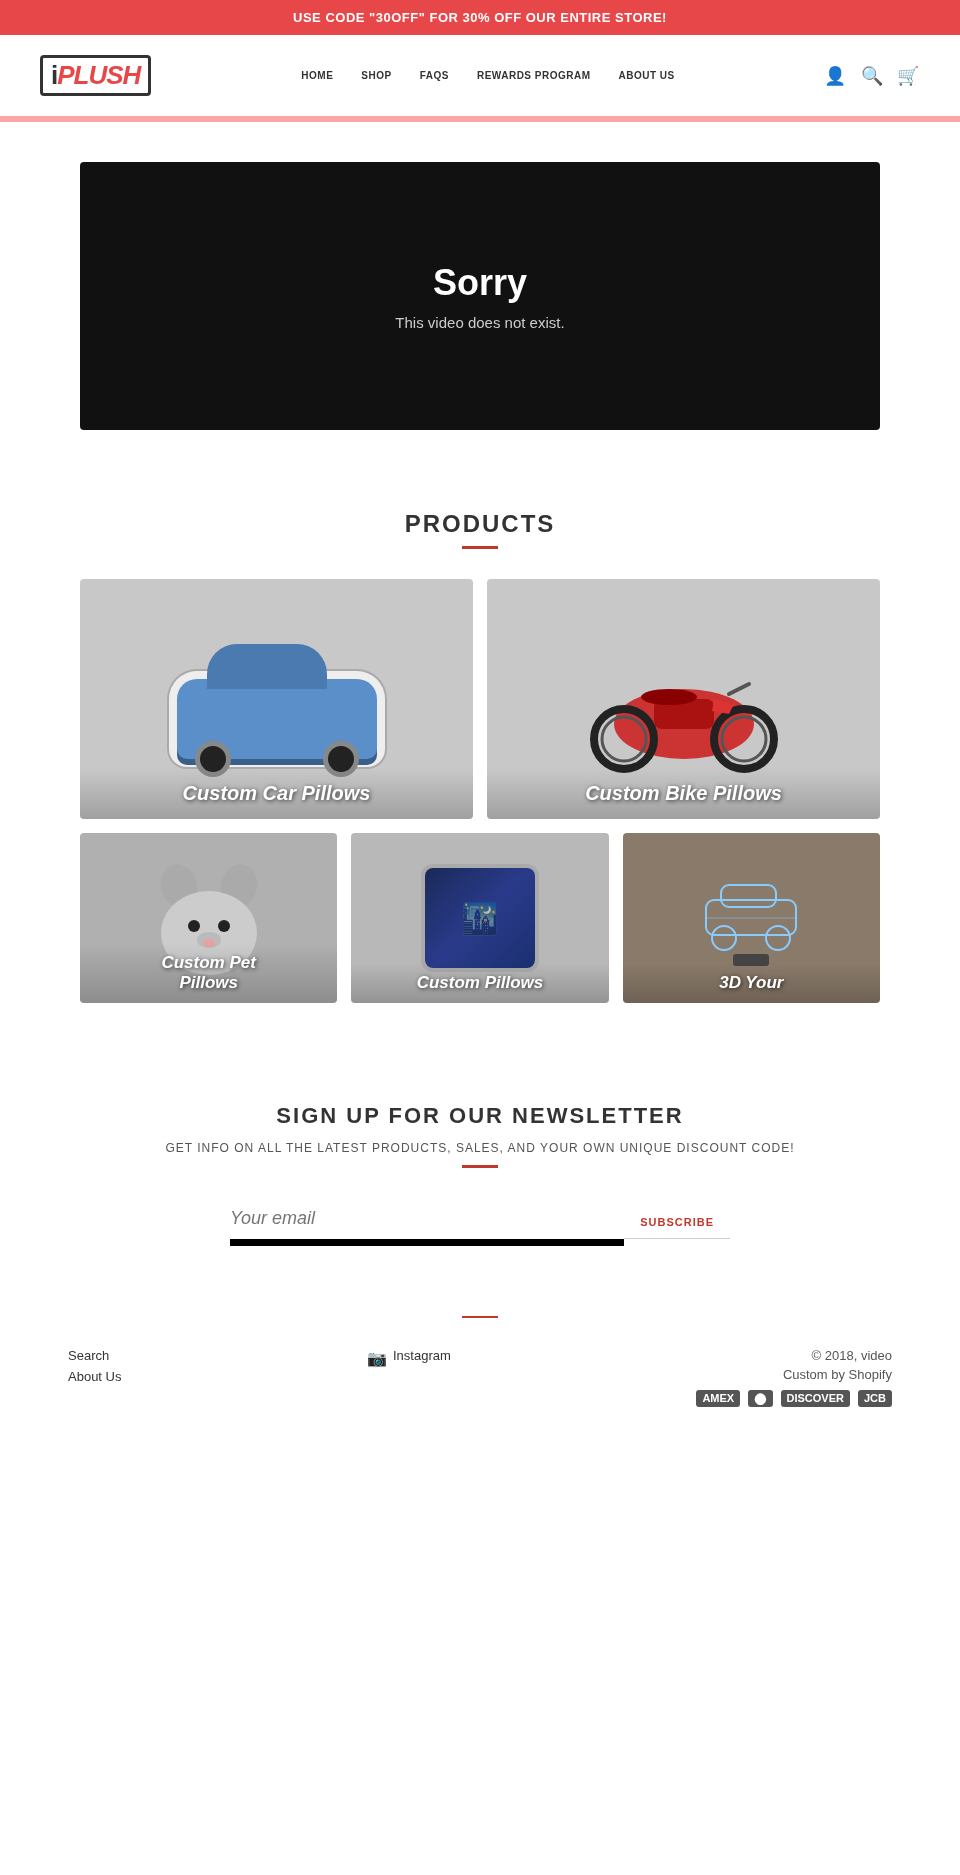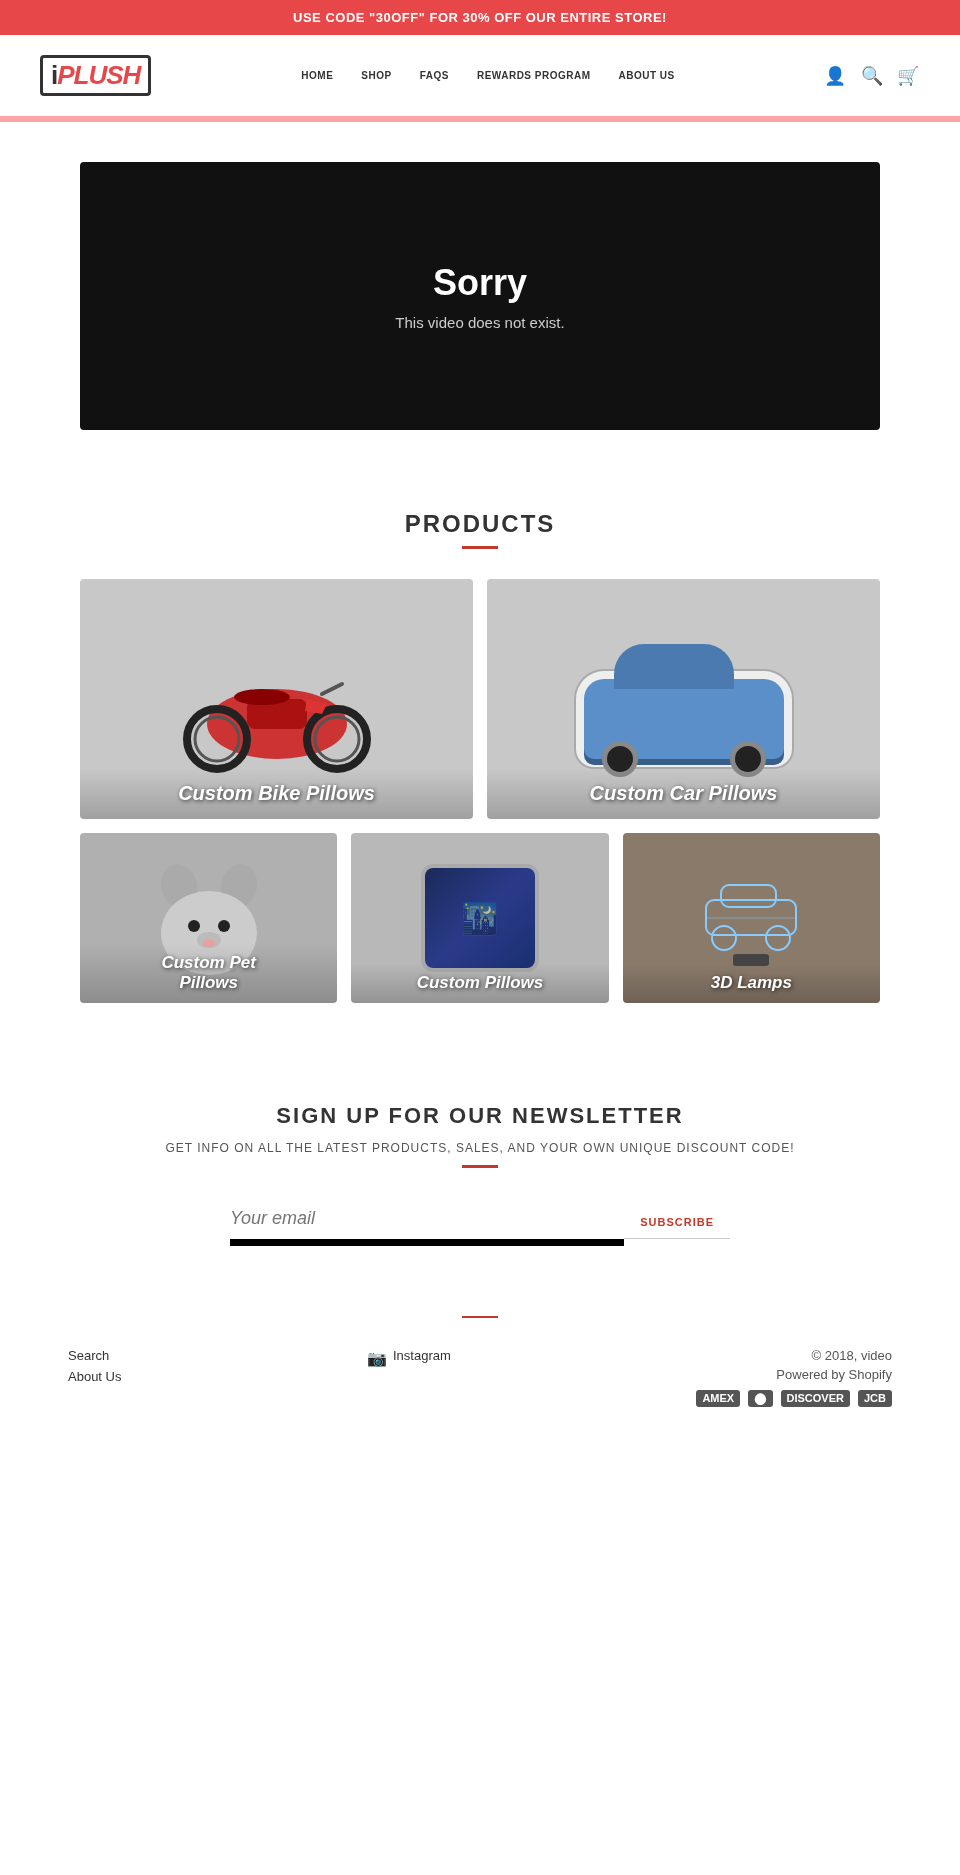--- a/index.html
+++ b/index.html
@@ -323,53 +323,53 @@
   <div class="video-sorry">Sorry</div>
   <div class="video-sub">This video does not exist.</div>
 </div>
 
 <div class="products-section">
   <h2 class="products-title">PRODUCTS</h2>
   <div class="title-underline"></div>
 
   <div class="products-grid-top">
 
-    <div class="product-card product-card-top card-bike">
-      <div class="product-img">
-        <svg width="220" height="140" viewBox="0 0 220 140" style="margin-top:20px;">
-
-          <ellipse cx="110" cy="85" rx="70" ry="35" fill="#cc2222" opacity="0.9"></ellipse>
-
-          <circle cx="50" cy="100" r="30" fill="none" stroke="#222" stroke-width="8"></circle>
-          <circle cx="50" cy="100" r="22" fill="none" stroke="#555" stroke-width="3"></circle>
-          <circle cx="170" cy="100" r="30" fill="none" stroke="#222" stroke-width="8"></circle>
-          <circle cx="170" cy="100" r="22" fill="none" stroke="#555" stroke-width="3"></circle>
-
-          <rect x="80" y="60" width="60" height="30" rx="8" fill="#aa1111"></rect>
-          <polygon points="140,60 160,65 155,75 138,72" fill="#dd3333"></polygon>
-
-          <line x1="155" y1="55" x2="175" y2="45" stroke="#555" stroke-width="4" stroke-linecap="round"></line>
-
-          <ellipse cx="95" cy="58" rx="28" ry="8" fill="#880000"></ellipse>
-        </svg>
-      </div>
-      <div class="product-card-label">Custom Bike Pillows</div>
-    </div>
-
     <div class="product-card product-card-top card-car">
       <div class="product-img">
         <div style="position:relative; margin-top:40px;">
           <div class="car-shape">
             <div class="wheel wheel-left"></div>
             <div class="wheel wheel-right"></div>
           </div>
         </div>
       </div>
       <div class="product-card-label">Custom Car Pillows</div>
     </div>
+
+    <div class="product-card product-card-top card-bike">
+      <div class="product-img">
+        <svg width="220" height="140" viewBox="0 0 220 140" style="margin-top:20px;">
+
+          <ellipse cx="110" cy="85" rx="70" ry="35" fill="#cc2222" opacity="0.9"></ellipse>
+
+          <circle cx="50" cy="100" r="30" fill="none" stroke="#222" stroke-width="8"></circle>
+          <circle cx="50" cy="100" r="22" fill="none" stroke="#555" stroke-width="3"></circle>
+          <circle cx="170" cy="100" r="30" fill="none" stroke="#222" stroke-width="8"></circle>
+          <circle cx="170" cy="100" r="22" fill="none" stroke="#555" stroke-width="3"></circle>
+
+          <rect x="80" y="60" width="60" height="30" rx="8" fill="#aa1111"></rect>
+          <polygon points="140,60 160,65 155,75 138,72" fill="#dd3333"></polygon>
+
+          <line x1="155" y1="55" x2="175" y2="45" stroke="#555" stroke-width="4" stroke-linecap="round"></line>
+
+          <ellipse cx="95" cy="58" rx="28" ry="8" fill="#880000"></ellipse>
+        </svg>
+      </div>
+      <div class="product-card-label">Custom Bike Pillows</div>
+    </div>
   </div>
 
   <div class="products-grid-bottom">
 
     <div class="product-card product-card-bottom card-pet">
       <div class="product-img">
         <svg width="120" height="120" viewBox="0 0 120 120">
 
           <ellipse cx="30" cy="28" rx="18" ry="22" fill="#aaa" transform="rotate(-15 30 28)"></ellipse>
           <ellipse cx="90" cy="28" rx="18" ry="22" fill="#aaa" transform="rotate(15 90 28)"></ellipse>
@@ -401,21 +401,21 @@
 
             <rect x="10" y="30" width="90" height="35" rx="8" fill="none" stroke="#88ccff" stroke-width="2"></rect>
             <rect x="25" y="15" width="55" height="22" rx="8" fill="none" stroke="#88ccff" stroke-width="2"></rect>
             <circle cx="28" cy="68" r="12" fill="none" stroke="#88ccff" stroke-width="2"></circle>
             <circle cx="82" cy="68" r="12" fill="none" stroke="#88ccff" stroke-width="2"></circle>
             <line x1="10" y1="48" x2="100" y2="48" stroke="#88ccff" stroke-width="1" opacity="0.5"></line>
           </svg>
           <div style="width:36px;height:12px;background:#444;border-radius:3px;margin-top:-6px;"></div>
         </div>
       </div>
-      <div class="product-card-label">3D Lamps</div>
+      <div class="product-card-label">3D Your</div>
     </div>
 
   </div>
 </div>
 
 <div class="newsletter-section">
   <h2 class="newsletter-title">SIGN UP FOR OUR NEWSLETTER</h2>
   <p class="newsletter-sub">GET INFO ON ALL THE LATEST PRODUCTS, SALES, AND YOUR OWN UNIQUE DISCOUNT CODE!</p>
   <div class="newsletter-divider"></div>
   <div class="newsletter-form">
@@ -430,21 +430,21 @@
     <div class="footer-left">
       <a href="#">Search</a>
       <a href="#">About Us</a>
     </div>
     <div class="footer-center">
       <span class="instagram-icon">📷</span>
       <a href="#">Instagram</a>
     </div>
     <div class="footer-right">
       <div>© 2018, video</div>
-      <div>Powered by Shopify</div>
+      <div>Custom by Shopify</div>
       <div class="payment-icons">
         <span class="payment-badge">AMEX</span>
         <span class="payment-badge">⬤</span>
         <span class="payment-badge">DISCOVER</span>
         <span class="payment-badge">JCB</span>
       </div>
     </div>
   </div>
 </footer>
 

